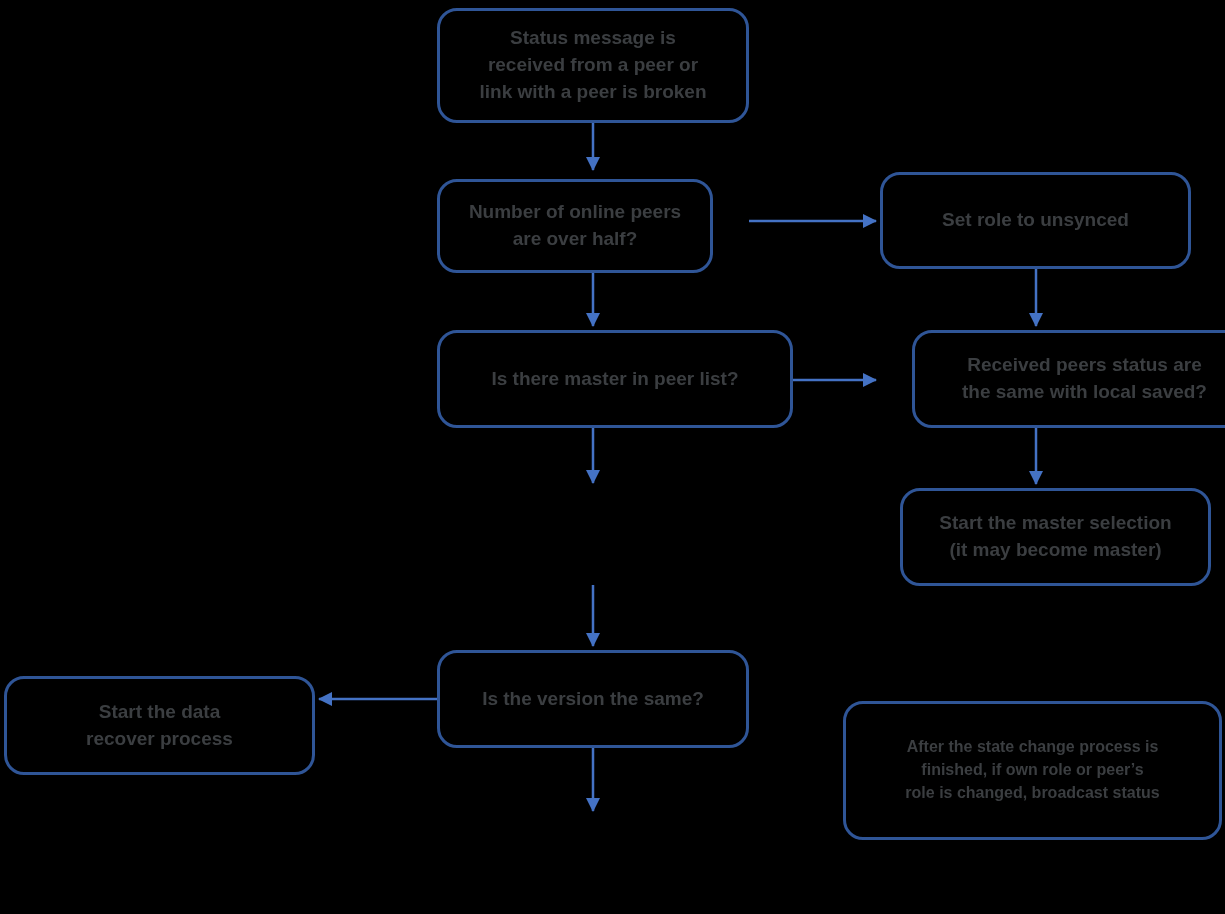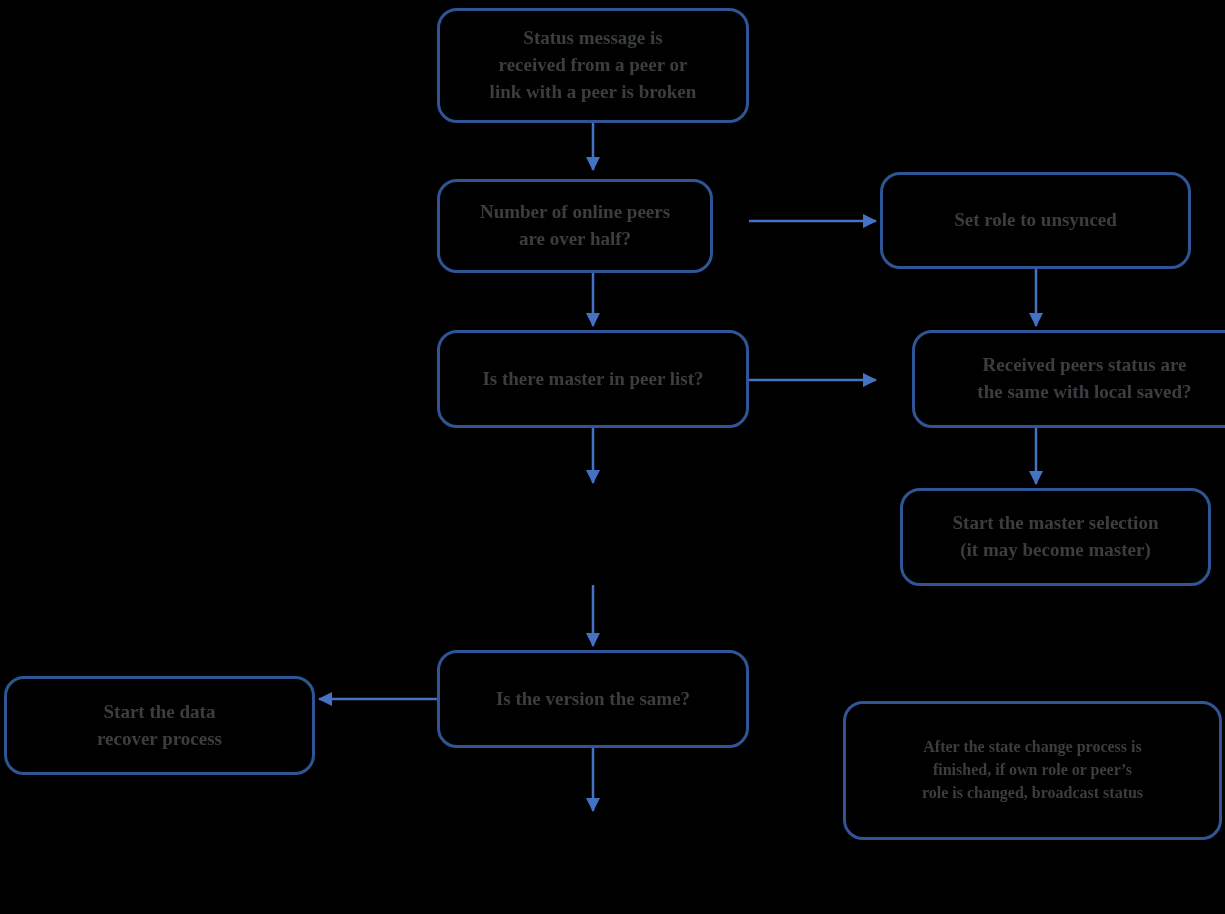--- a/index.html
+++ b/index.html
@@ -5,21 +5,21 @@
   html, body {
     margin: 0;
     padding: 0;
     background: #000000;
   }
   #canvas {
     position: relative;
     width: 1225px;
     height: 914px;
     background: #000000;
-    font-family: Liberation Serif, serif;
+    font-family: Liberation Sans, sans-serif;
     overflow: hidden;
   }
   #edges-svg {
     position: absolute;
     left: 0;
     top: 0;
     width: 1225px;
     height: 914px;
   }
   .node {
@@ -36,21 +36,21 @@
     font-size: 19px;
     font-weight: 700;
     line-height: 1.42;
     white-space: pre-line;
     padding: 4px 10px;
   }
   
   .n-start            { left: 437px; top: 8px;   width: 312px; height: 115px; }
   .n-peers-over-half  { left: 437px; top: 179px; width: 276px; height: 94px;  }
   .n-set-unsynced     { left: 880px; top: 172px; width: 311px; height: 97px;  }
-  .n-master-in-list   { left: 437px; top: 330px; width: 312px; height: 98px;  }
+  .n-master-in-list   { left: 437px; top: 330px; width: 356px; height: 98px;  }
   .n-peers-status-same{ left: 912px; top: 330px; width: 345px; height: 98px;  }
   .n-in-unsynced      { left: 437px; top: 487px; width: 312px; height: 98px;  }
   .n-master-selection { left: 880px; top: 488px; width: 311px; height: 98px; margin-left: 20px;  }
   .n-version-same     { left: 437px; top: 650px; width: 312px; height: 98px;  }
   .n-data-recover     { left: 4px;   top: 676px; width: 311px; height: 99px;  }
   .n-set-slave        { left: 437px; top: 815px; width: 312px; height: 94px;  }
   .n-note             { left: 843px; top: 701px; width: 379px; height: 139px; font-size: 16px; }
   .edge {
     stroke: #4472c4;
     stroke-width: 2.5;

